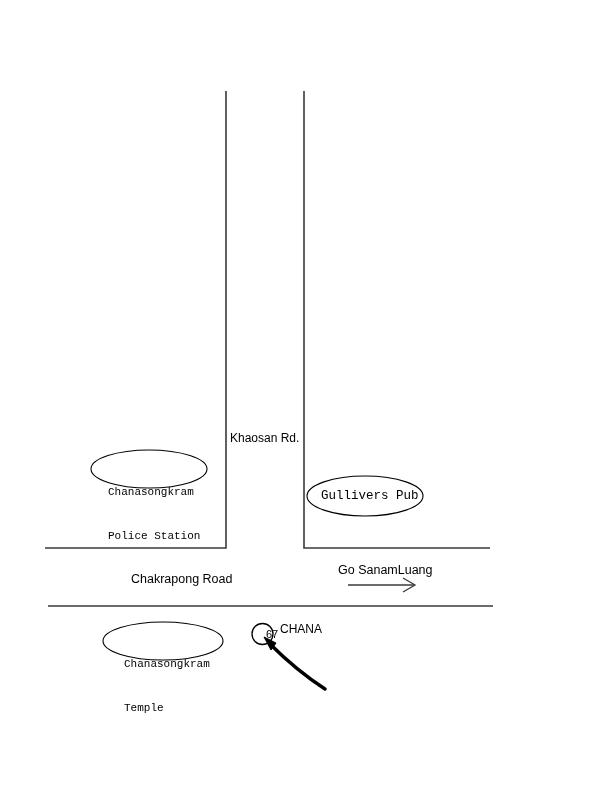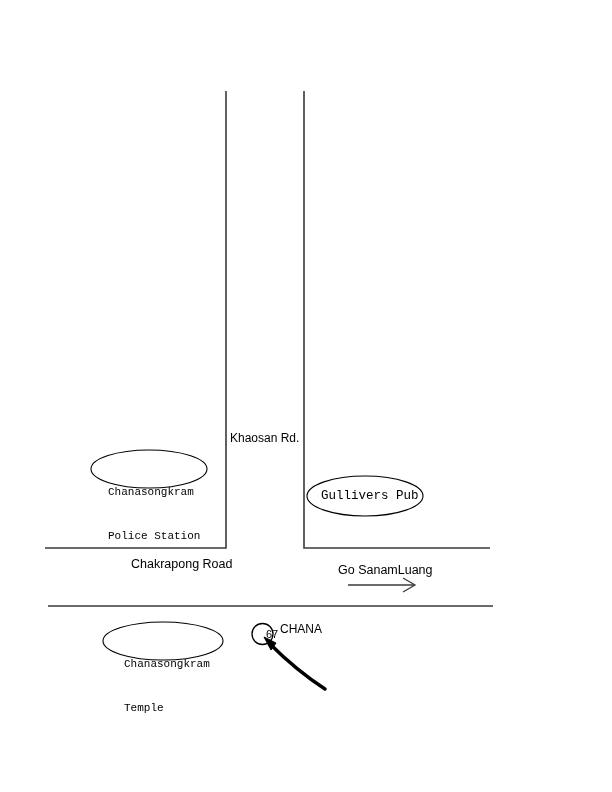--- a/index.html
+++ b/index.html
@@ -39,21 +39,21 @@
   }
   .label-gullivers {
     left: 321px;
     top: 488px;
     font-size: 12.5px;
     font-family: Liberation Mono, monospace;
     text-align: right;
   }
   .label-chakrapong {
     left: 131px;
-    top: 556px;
+    top: 571px;
     font-size: 12.5px;
     font-family: "Liberation Sans", sans-serif;
   }
   .label-sanamluang {
     left: 338px;
     top: 562px;
     font-size: 12.5px;
     font-family: "Liberation Sans", sans-serif;
   }
   .label-chana {

